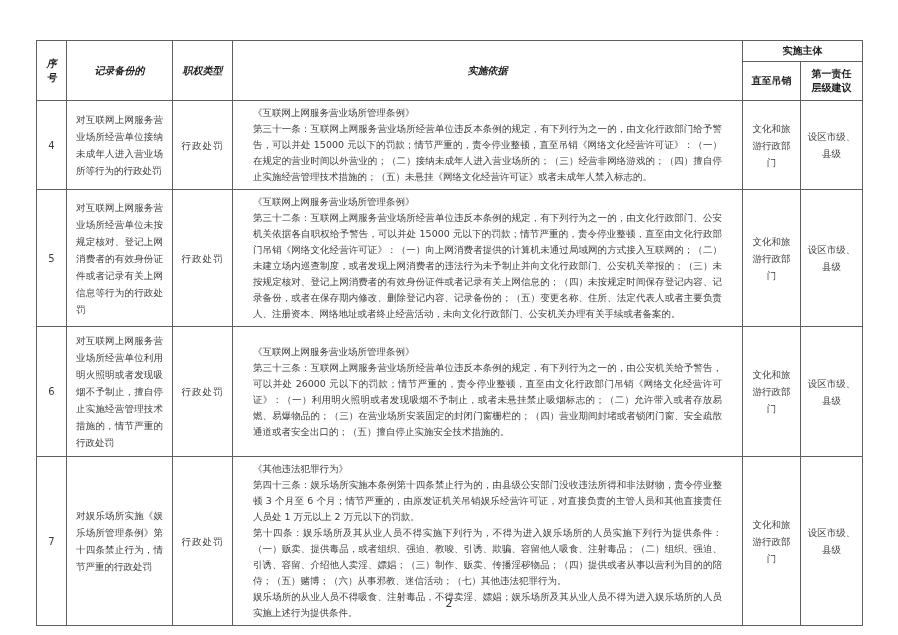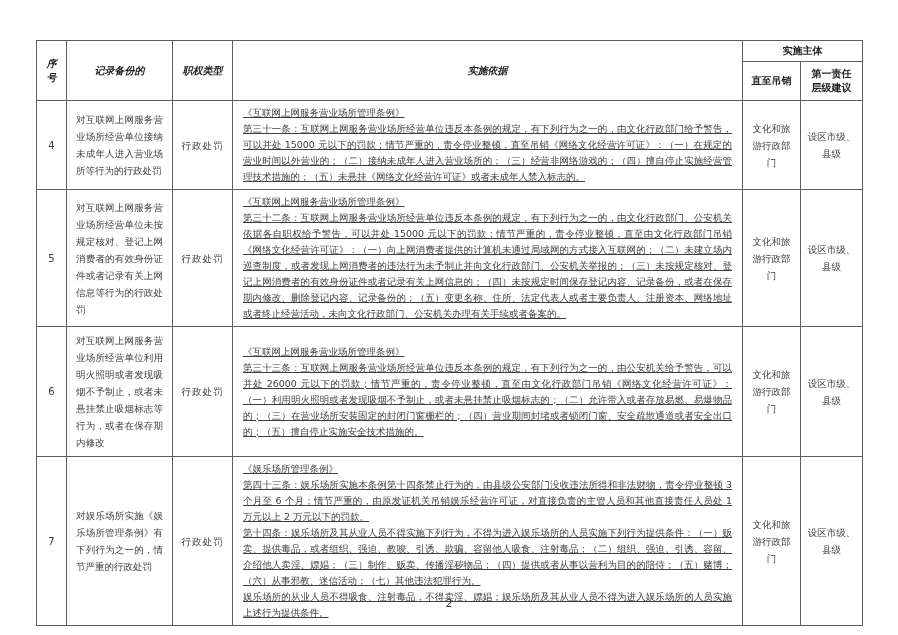--- a/index.html
+++ b/index.html
@@ -31,21 +31,21 @@
     text-align:center;vertical-align:middle;
     font-size:9.5px;line-height:17px;color:#3d3d3d;
   }
   td.seq{font-size:10px;}
   td.name{
     text-align:justify;vertical-align:middle;
     padding:5px 9px;font-size:9.5px;line-height:17px;
   }
   td.type{letter-spacing:1px;}
   td.basis{
-    vertical-align:middle;padding:4px 10px;text-decoration:underline;
+    vertical-align:middle;padding:4px 20px;
   }
   td.basis p{
     margin:0;font-size:9.5px;line-height:16px;
     text-align:justify;color:#3d3d3d;
   }
   td.dept,td.level{padding:2px 6px;}
   tbody tr:nth-child(1){height:88px;}
   tbody tr:nth-child(2){height:113px;}
   tbody tr:nth-child(3){height:99px;}
   tbody tr:nth-child(4){height:153px;}
@@ -98,35 +98,35 @@
           <td class="c type">行政处罚</td>
           <td class="basis">
             <p>《互联网上网服务营业场所管理条例》</p>
             <p>第三十二条：互联网上网服务营业场所经营单位违反本条例的规定，有下列行为之一的，由文化行政部门、公安机关依据各自职权给予警告，可以并处 15000 元以下的罚款；情节严重的，责令停业整顿，直至由文化行政部门吊销《网络文化经营许可证》：（一）向上网消费者提供的计算机未通过局域网的方式接入互联网的；（二）未建立场内巡查制度，或者发现上网消费者的违法行为未予制止并向文化行政部门、公安机关举报的；（三）未按规定核对、登记上网消费者的有效身份证件或者记录有关上网信息的；（四）未按规定时间保存登记内容、记录备份，或者在保存期内修改、删除登记内容、记录备份的；（五）变更名称、住所、法定代表人或者主要负责人、注册资本、网络地址或者终止经营活动，未向文化行政部门、公安机关办理有关手续或者备案的。</p>
           </td>
           <td class="c dept">文化和旅游行政部门</td>
           <td class="c level">设区市级、县级</td>
         </tr>
         <tr>
           <td class="c seq">6</td>
-          <td class="name">对互联网上网服务营业场所经营单位利用明火照明或者发现吸烟不予制止，或者未悬挂禁止吸烟标志等行为，或者在保存期内修改</td>
+          <td class="name">对互联网上网服务营业场所经营单位利用明火照明或者发现吸烟不予制止，擅自停止实施经营管理技术措施的，情节严重的行政处罚</td>
           <td class="c type">行政处罚</td>
           <td class="basis">
             <p>《互联网上网服务营业场所管理条例》</p>
             <p>第三十三条：互联网上网服务营业场所经营单位违反本条例的规定，有下列行为之一的，由公安机关给予警告，可以并处 26000 元以下的罚款；情节严重的，责令停业整顿，直至由文化行政部门吊销《网络文化经营许可证》：（一）利用明火照明或者发现吸烟不予制止，或者未悬挂禁止吸烟标志的；（二）允许带入或者存放易燃、易爆物品的；（三）在营业场所安装固定的封闭门窗栅栏的；（四）营业期间封堵或者锁闭门窗、安全疏散通道或者安全出口的；（五）擅自停止实施安全技术措施的。</p>
           </td>
           <td class="c dept">文化和旅游行政部门</td>
           <td class="c level">设区市级、县级</td>
         </tr>
         <tr>
           <td class="c seq">7</td>
-          <td class="name">对娱乐场所实施《娱乐场所管理条例》有下列行为之一的，情节严重的行政处罚</td>
+          <td class="name">对娱乐场所实施《娱乐场所管理条例》第十四条禁止行为，情节严重的行政处罚</td>
           <td class="c type">行政处罚</td>
           <td class="basis">
-            <p>《娱乐场所管理条例》</p>
+            <p>《其他违法犯罪行为》</p>
             <p>第四十三条：娱乐场所实施本条例第十四条禁止行为的，由县级公安部门没收违法所得和非法财物，责令停业整顿 3 个月至 6 个月；情节严重的，由原发证机关吊销娱乐经营许可证，对直接负责的主管人员和其他直接责任人员处 1 万元以上 2 万元以下的罚款。</p>
             <p>第十四条：娱乐场所及其从业人员不得实施下列行为，不得为进入娱乐场所的人员实施下列行为提供条件：（一）贩卖、提供毒品，或者组织、强迫、教唆、引诱、欺骗、容留他人吸食、注射毒品；（二）组织、强迫、引诱、容留、介绍他人卖淫、嫖娼；（三）制作、贩卖、传播淫秽物品；（四）提供或者从事以营利为目的的陪侍；（五）赌博；（六）从事邪教、迷信活动；（七）其他违法犯罪行为。</p>
             <p>娱乐场所的从业人员不得吸食、注射毒品，不得卖淫、嫖娼；娱乐场所及其从业人员不得为进入娱乐场所的人员实施上述行为提供条件。</p>
           </td>
           <td class="c dept">文化和旅游行政部门</td>
           <td class="c level">设区市级、县级</td>
         </tr>
       </tbody>
   </table>
 

